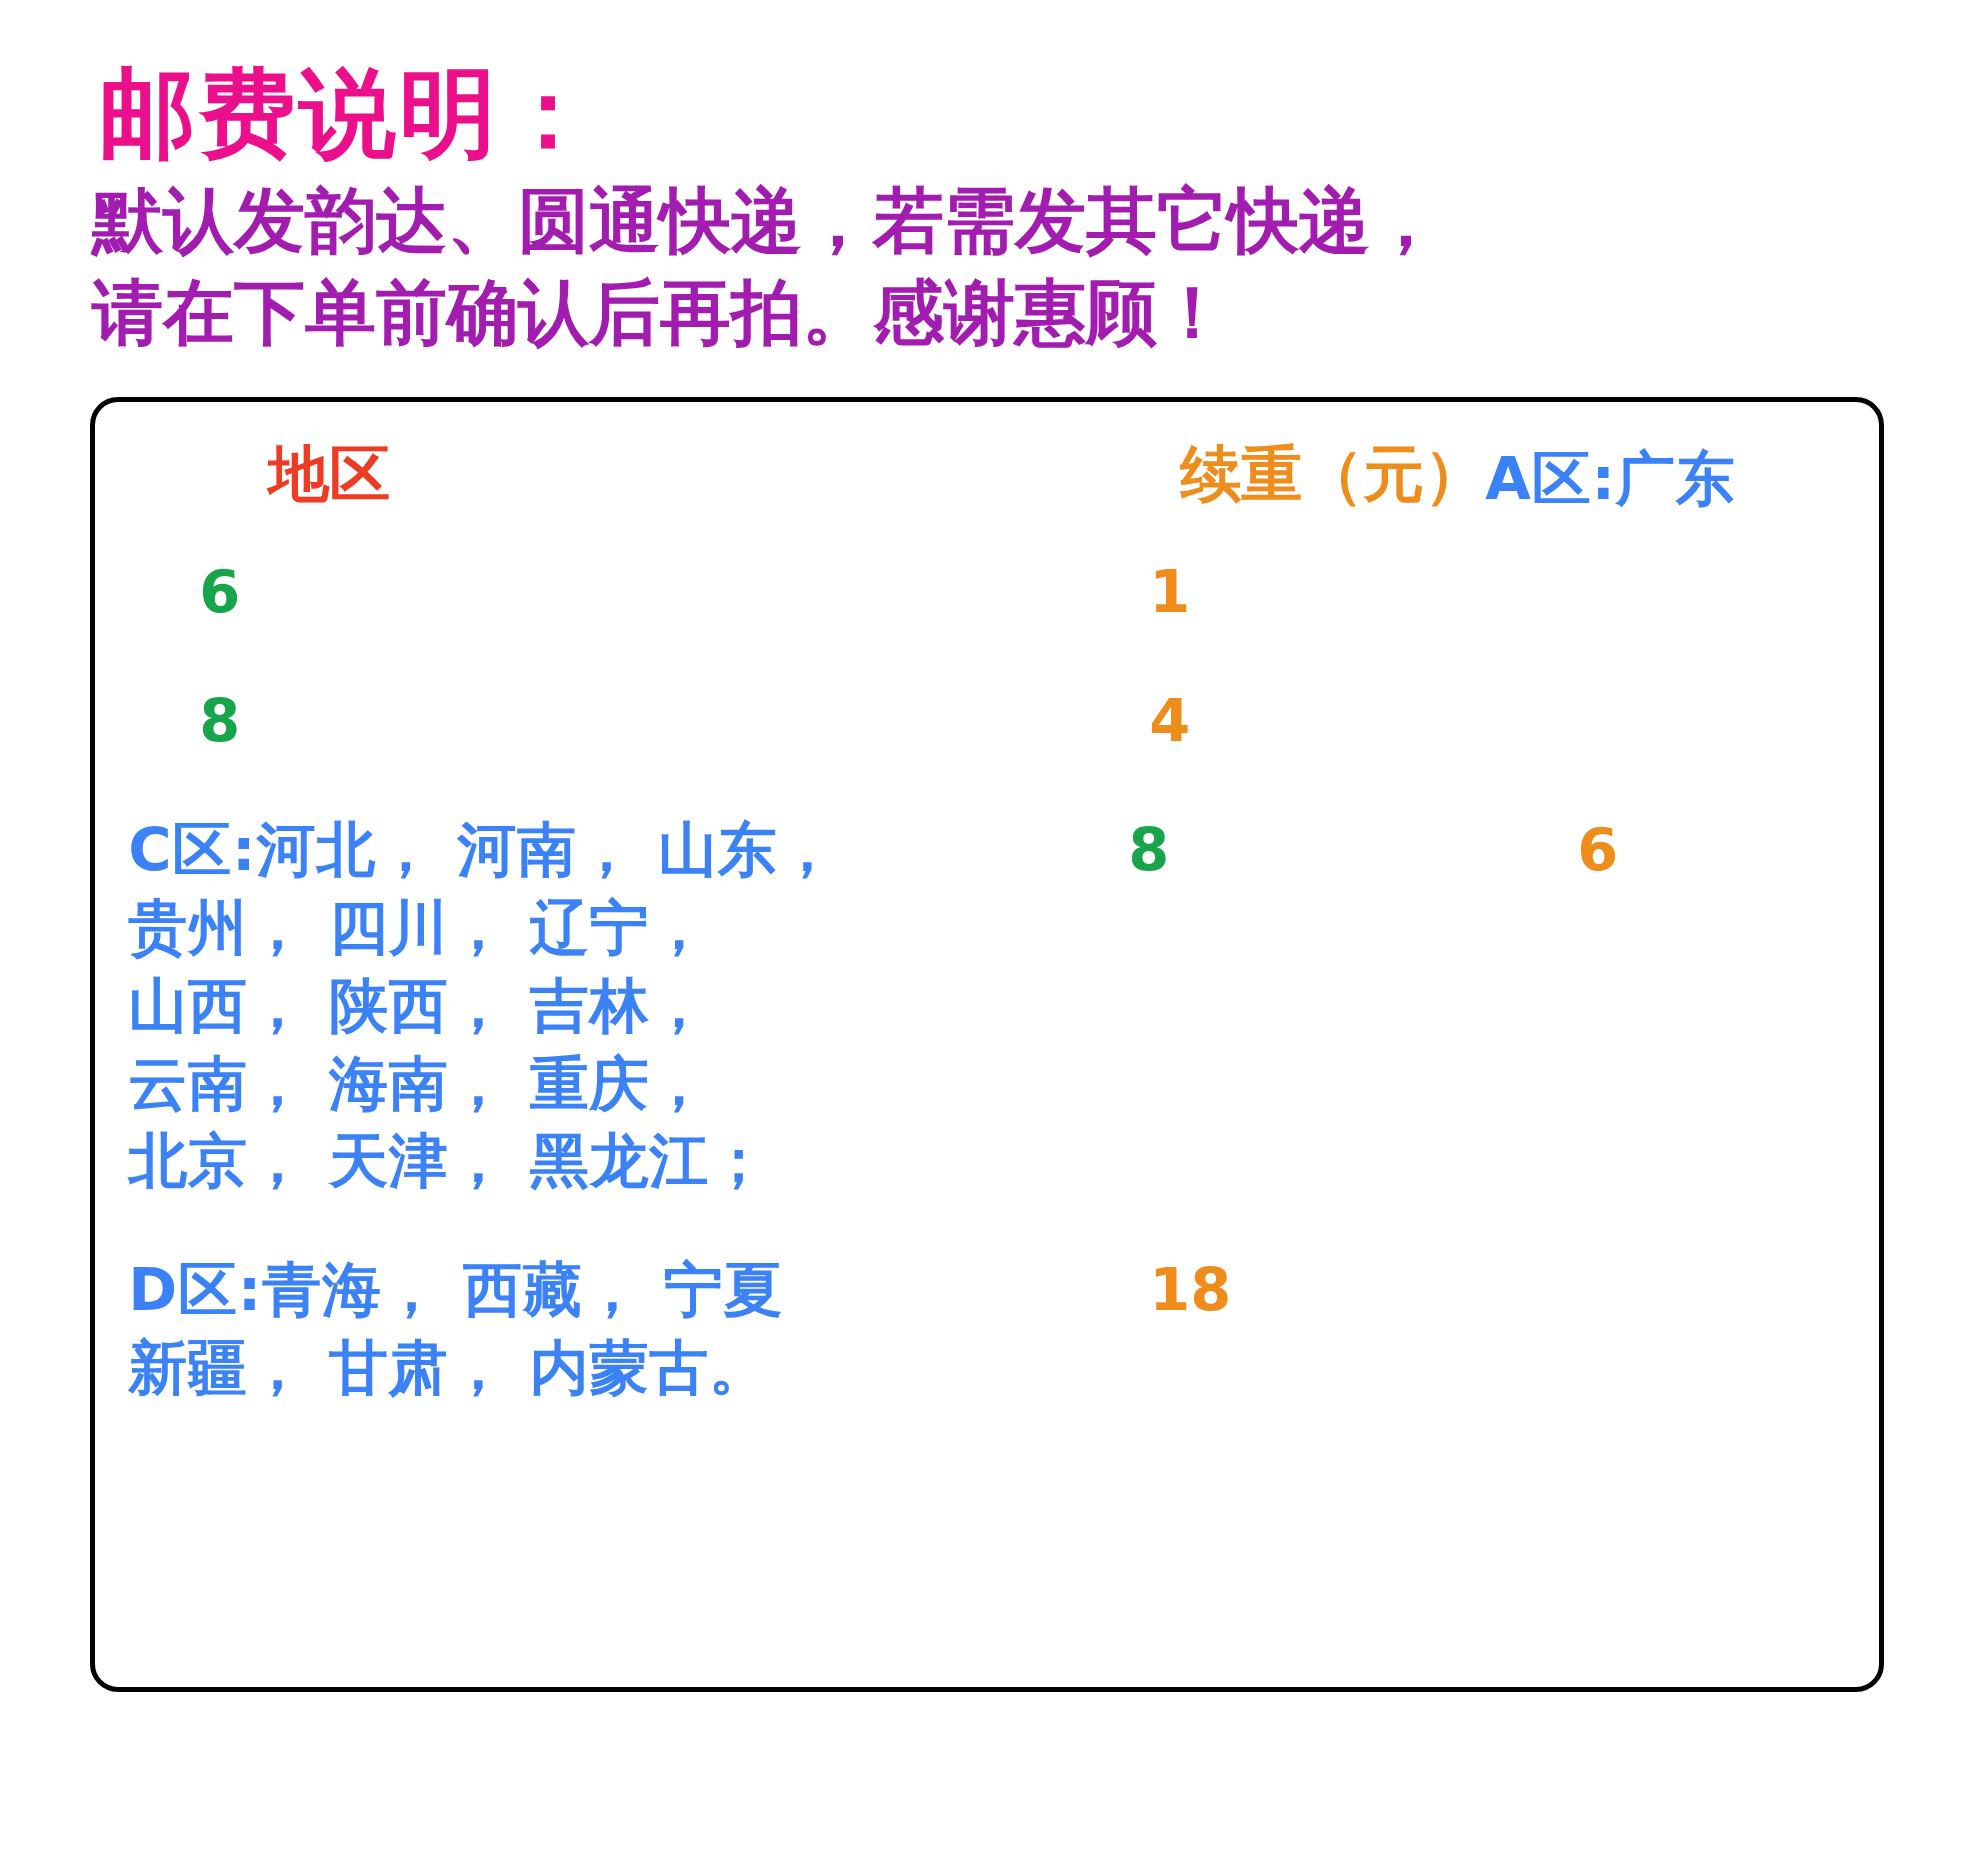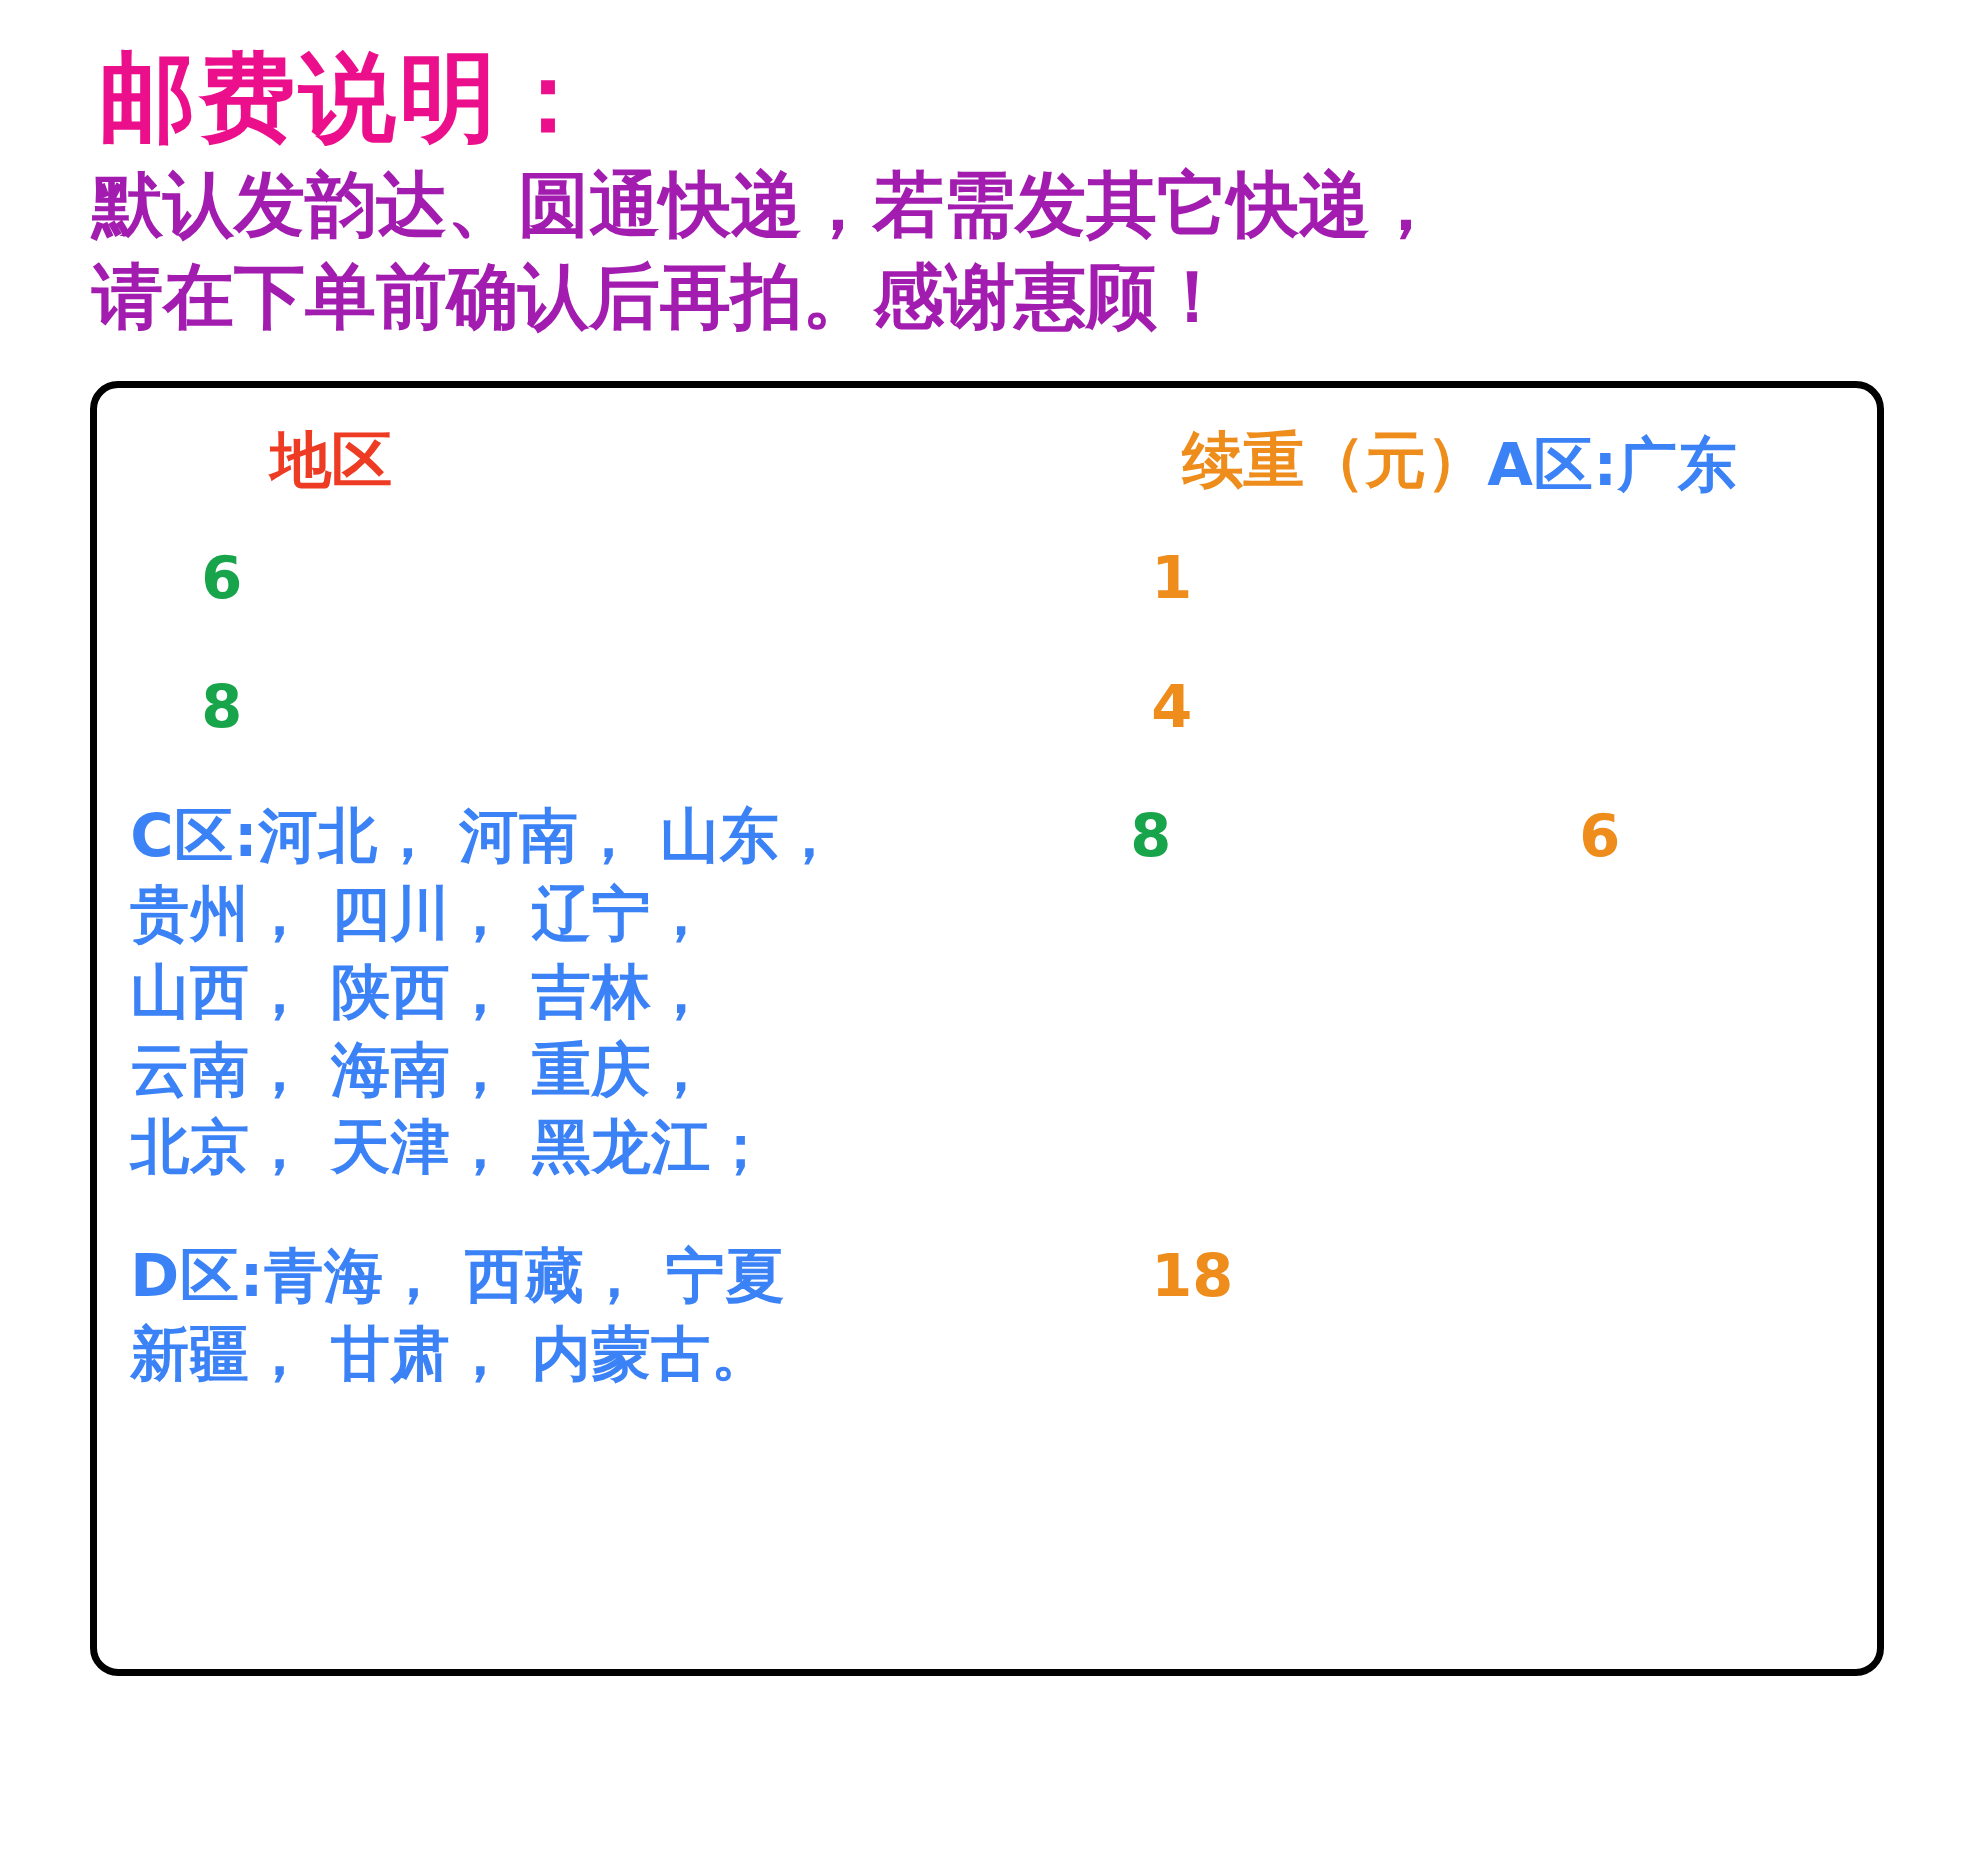--- a/index.html
+++ b/index.html
@@ -21,40 +21,40 @@
     padding: 0 82px;
   }
 
   
   .title {
     color: #ec0f8c;
     font-size: 97px;
     font-weight: 700;
     letter-spacing: 3.3px;
     line-height: 1.15;
-    padding-top: 42px;
+    padding-top: 58px;
     margin: 0 0 5px 16.4px;
   }
   .subtitle {
     color: #a21caf;
     font-size: 71px;
     font-weight: 700;
     line-height: 1.30;
     margin: 0 0 0 10px;
     letter-spacing: 0px;
     white-space: pre-line;
   }
 
   
   .card {
     position: relative;
     margin-top: 38px;
     margin-left: 8.2px;
     margin-right: 8.2px;
-    border: 7px solid #000000;
+    border: 5px solid #000000;
     border-radius: 28px;
     box-sizing: border-box;
     height: 1295px;
     padding: 38px 33px 25px 33px;
   }
 
   .grid {
     display: grid;
     grid-template-columns: 929px 428px 428px;
     align-items: start;

